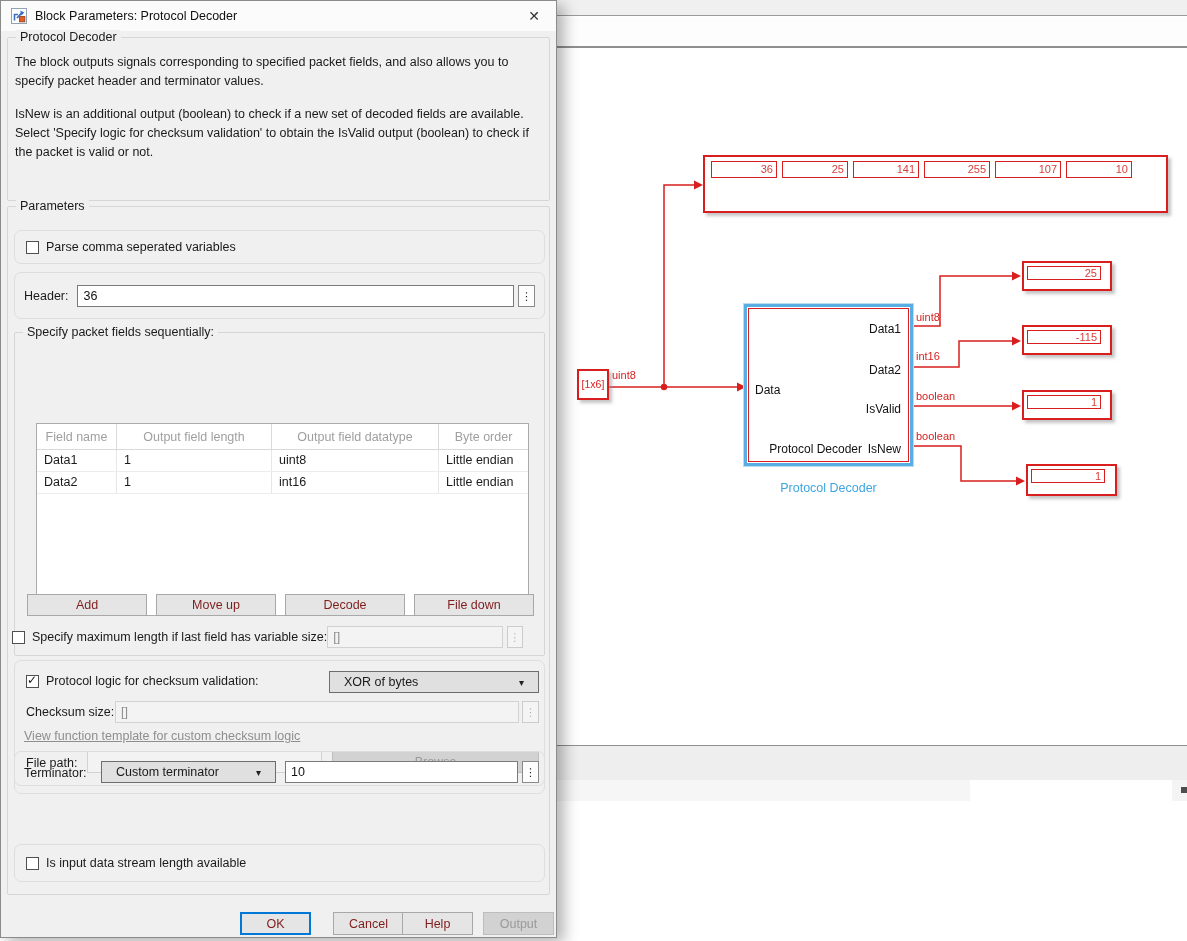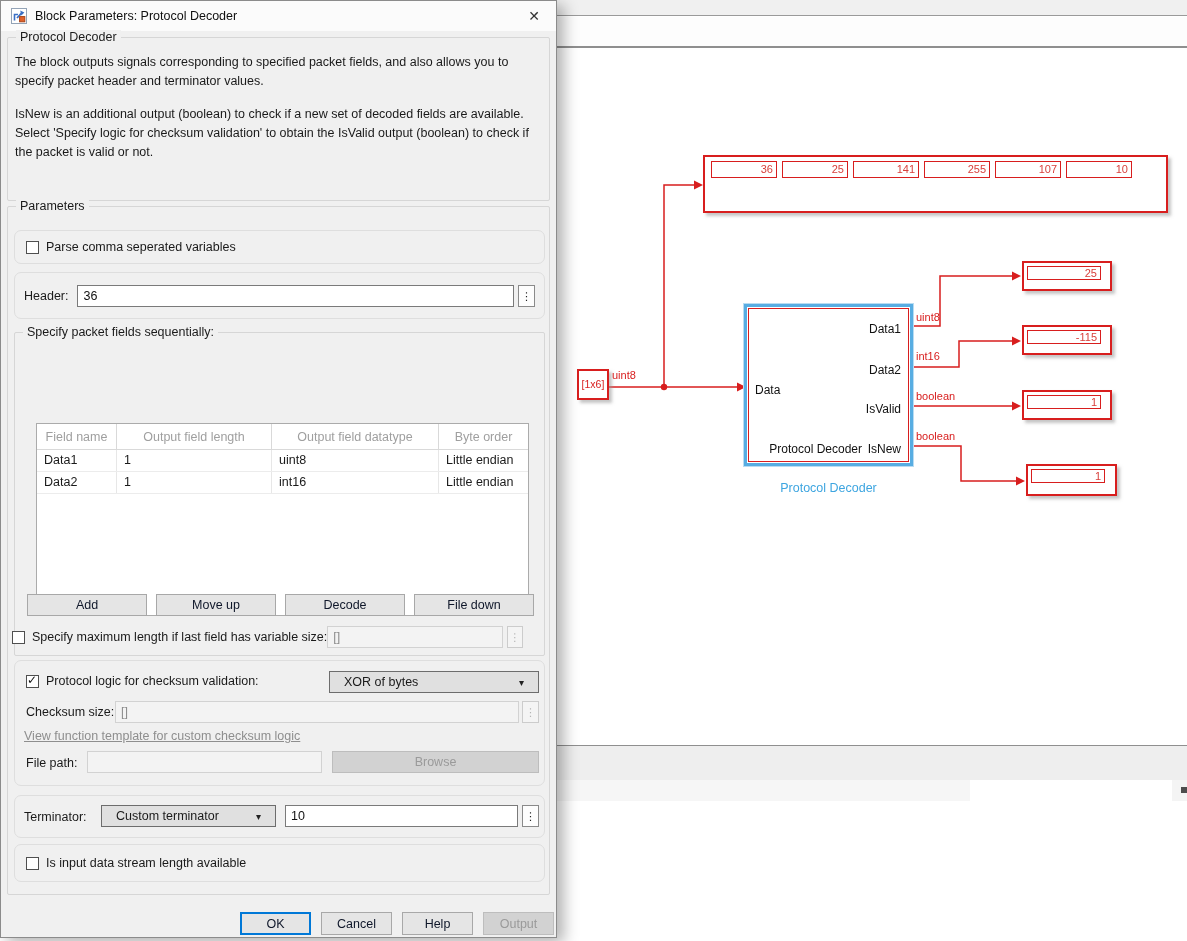--- a/index.html
+++ b/index.html
@@ -74,21 +74,21 @@
   .lbl { font-size:12.5px; color:#1a1a1a; white-space:nowrap; }
 
   .txt { height:22px; border:1px solid #7a7a7a; background:#fff; font-size:12.5px;
          padding:0 5px; font-family:inherit; color:#111; }
   .txt.dis { border-color:#d2d2d2; background:#f3f3f3; color:#8d8d8d; }
   .dots { width:17px; height:22px; border:1px solid #8a8a8a; background:#fdfdfd;
           font-size:11px; line-height:10px; color:#222; text-align:center; padding:0; }
   .dots.dis { border-color:#cccccc; color:#b5b5b5; background:#f4f4f4; }
 
   .btn { height:22px; background:#e5e5e5; border:1px solid #a8a8a8; font-size:12.5px;
-         font-family:inherit; color:#0f172a; text-align:center; }
+         font-family:inherit; color:#7f1d1d; text-align:center; }
   .btn.dis { background:#d2d2d2; border-color:#bdbdbd; color:#9a9a9a; }
 
   .combo { height:22px; background:#e0e0e0; border:1px solid #6d6d6d; display:flex;
            align-items:center; font-size:12.5px; padding:0 14px; position:absolute; }
   .combo .combo-text { flex:1; white-space:nowrap; overflow:hidden; }
   .combo .combo-arrow { font-size:10px; color:#222; margin-left:4px; }
 
   
   #panel-parse { left:13px; top:229px; width:531px; height:34px; padding-left:11px; }
   #panel-header { left:13px; top:271px; width:531px; height:47px; padding:0 9px; }
@@ -118,32 +118,32 @@
   #combo-logic { left:314px; top:10px; width:210px; }
   #size-label { position:absolute; left:11px; top:44px; }
   #size-input { position:absolute; left:100px; top:40px; width:404px; }
   #size-dots { position:absolute; left:507px; top:40px; }
   #tmpl-link { position:absolute; left:9px; top:68px; font-size:12.5px; color:#8e8e8e; text-decoration:underline; }
   #fp-label { position:absolute; left:11px; top:95px; }
   #fp-input { position:absolute; left:72px; top:90px; width:235px; }
   #browse-btn { position:absolute; left:317px; top:90px; width:207px; }
 
   
-  #panel-term { left:13px; top:794px; width:531px; height:43px; }
+  #panel-term { left:13px; top:750px; width:531px; height:43px; }
   #term-label { position:absolute; left:9px; top:14px; }
   #combo-term { left:86px; top:9px; width:175px; }
   #term-input { position:absolute; left:270px; top:9px; width:233px; }
   #term-dots { position:absolute; left:507px; top:9px; }
 
   #panel-stream { left:13px; top:843px; width:531px; height:38px; padding-left:11px; }
 
   
   .foot-btn { position:absolute; top:911px; width:71px; height:23px; }
   #btn-ok { left:239px; border:2px solid #0078d7; }
-  #btn-cancel { left:320px; }
+  #btn-cancel { left:332px; }
   #btn-help { left:401px; }
   #btn-apply { left:482px; }
 </style>
 </head>
 <body>
 
 <div class="abs" id="chrome-top1"></div>
 <div class="abs" id="chrome-top2"></div>
 <div class="abs" id="chrome-bot1"></div>
 <div class="abs" id="chrome-bot2"></div>

